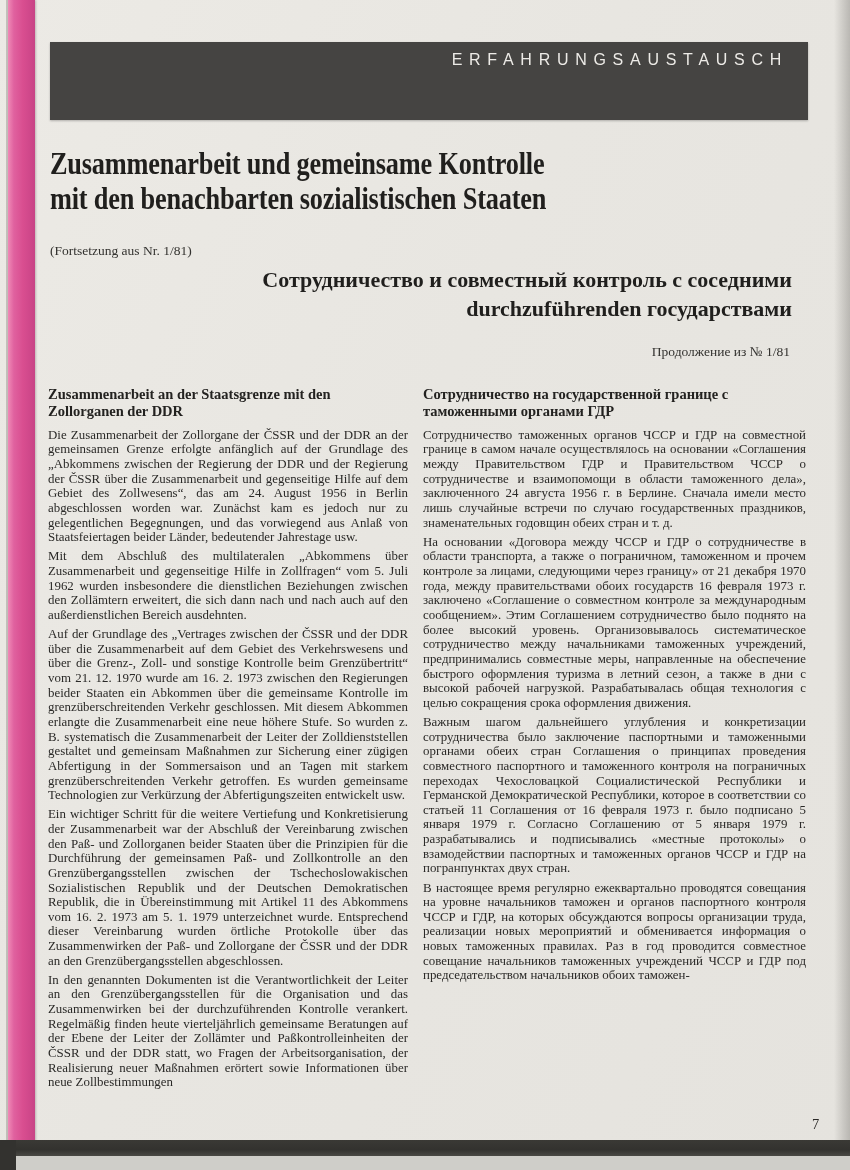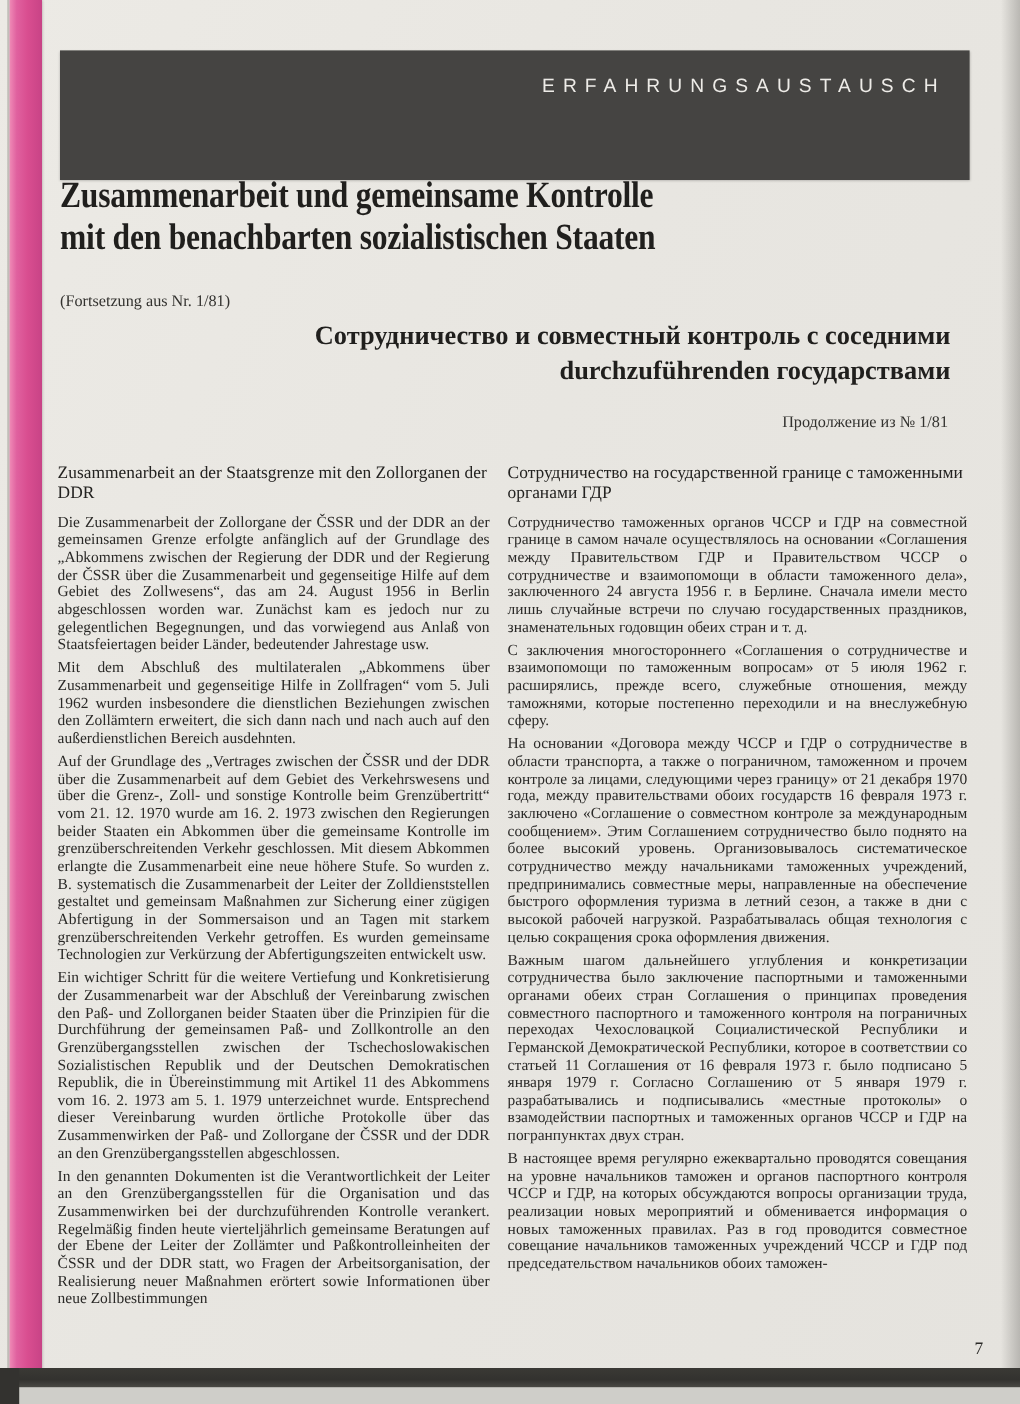--- a/index.html
+++ b/index.html
@@ -22,25 +22,25 @@
   .pink-strip{
     position:absolute;left:8px;top:0;width:27px;height:1142px;
     background:linear-gradient(to right,#ef8ab6 0%,#e0619f 22%,#d94e90 55%,#c84386 100%);
     box-shadow:1px 0 2px rgba(60,20,40,0.25);
   }
   .crease{
     position:absolute;left:6px;top:0;width:2px;height:1142px;
     background:rgba(120,115,110,0.35);
   }
   .banner{
-    position:absolute;left:50px;top:42px;width:758px;height:108px;
+    position:absolute;left:50px;top:42px;width:758px;height:78px;
     background:#454442;
     box-shadow:0 1px 2px rgba(0,0,0,0.25);
     text-align:right;
-    padding-top:17px;box-sizing:border-box;
+    padding-top:4px;box-sizing:border-box;
   }
   .banner div{
     font-family:"Liberation Sans","DejaVu Sans",sans-serif;
     color:#edebe7;font-size:16px;line-height:27px;
     letter-spacing:0.42em;word-spacing:0.35em;
     padding-right:20px;white-space:nowrap;
   }
   .title-de{
     position:absolute;left:50px;top:146px;width:640px;
     font-size:28px;font-weight:bold;line-height:1.14;
@@ -67,21 +67,21 @@
   }
   .col{
     font-size:12.9px;line-height:1.135;
     text-align:justify;
     color:#2a2927;
   }
   .col-de{width:360px;flex:0 0 360px;hyphens:auto;}
   .col-ru{flex:1 1 auto;hyphens:auto;}
   .col h3{
     font-size:14.5px;line-height:1.2;margin:0 0 7px 0;
-    font-weight:normal;color:#232220;text-align:left;
+    font-weight:bold;color:#232220;text-align:left;
   }
   .col p{margin:0 0 4.5px 0;}
   .page-number{
     position:absolute;left:812px;top:1116px;
     font-size:14.5px;color:#2a2927;
   }
   .bottom-band{
     position:absolute;left:0;top:1140px;width:850px;height:16px;
     background:linear-gradient(to bottom,#3a3935 0%,#33322f 60%,#4a4944 100%);
     z-index:5;
@@ -123,21 +123,20 @@
       <h3>Zusammenarbeit an der Staatsgrenze mit den Zollorganen der DDR</h3>
       <p>Die Zusammenarbeit der Zollorgane der ČSSR und der DDR an der gemeinsamen Grenze erfolgte anfänglich auf der Grundlage des „Abkommens zwischen der Regierung der DDR und der Regierung der ČSSR über die Zusammenarbeit und gegenseitige Hilfe auf dem Gebiet des Zollwesens“, das am 24. August 1956 in Berlin abgeschlossen worden war. Zunächst kam es jedoch nur zu gelegentlichen Begegnungen, und das vorwiegend aus Anlaß von Staatsfeiertagen beider Länder, bedeutender Jahrestage usw.</p>
       <p>Mit dem Abschluß des multilateralen „Abkommens über Zusammenarbeit und gegenseitige Hilfe in Zollfragen“ vom 5. Juli 1962 wurden insbesondere die dienstlichen Beziehungen zwischen den Zollämtern erweitert, die sich dann nach und nach auch auf den außerdienstlichen Bereich ausdehnten.</p>
       <p>Auf der Grundlage des „Vertrages zwischen der ČSSR und der DDR über die Zusammenarbeit auf dem Gebiet des Verkehrswesens und über die Grenz-, Zoll- und sonstige Kontrolle beim Grenzübertritt“ vom 21. 12. 1970 wurde am 16. 2. 1973 zwischen den Regierungen beider Staaten ein Abkommen über die gemeinsame Kontrolle im grenzüberschreitenden Verkehr geschlossen. Mit diesem Abkommen erlangte die Zusammenarbeit eine neue höhere Stufe. So wurden z. B. systematisch die Zusammenarbeit der Leiter der Zolldienststellen gestaltet und gemeinsam Maßnahmen zur Sicherung einer zügigen Abfertigung in der Sommersaison und an Tagen mit starkem grenzüberschreitenden Verkehr getroffen. Es wurden gemeinsame Technologien zur Verkürzung der Abfertigungszeiten entwickelt usw.</p>
       <p>Ein wichtiger Schritt für die weitere Vertiefung und Konkretisierung der Zusammenarbeit war der Abschluß der Vereinbarung zwischen den Paß- und Zollorganen beider Staaten über die Prinzipien für die Durchführung der gemeinsamen Paß- und Zollkontrolle an den Grenzübergangsstellen zwischen der Tschechoslowakischen Sozialistischen Republik und der Deutschen Demokratischen Republik, die in Übereinstimmung mit Artikel 11 des Abkommens vom 16. 2. 1973 am 5. 1. 1979 unterzeichnet wurde. Entsprechend dieser Vereinbarung wurden örtliche Protokolle über das Zusammenwirken der Paß- und Zollorgane der ČSSR und der DDR an den Grenzübergangsstellen abgeschlossen.</p>
       <p>In den genannten Dokumenten ist die Verantwortlichkeit der Leiter an den Grenzübergangsstellen für die Organisation und das Zusammenwirken bei der durchzuführenden Kontrolle verankert. Regelmäßig finden heute vierteljährlich gemeinsame Beratungen auf der Ebene der Leiter der Zollämter und Paßkontrolleinheiten der ČSSR und der DDR statt, wo Fragen der Arbeitsorganisation, der Realisierung neuer Maßnahmen erörtert sowie Informationen über neue Zollbestimmungen</p>
     </div>
     <div class="col col-ru" lang="ru">
       <h3>Сотрудничество на государственной границе с таможенными органами ГДР</h3>
       <p>Сотрудничество таможенных органов ЧССР и ГДР на совместной границе в самом начале осуществлялось на основании «Соглашения между Правительством ГДР и Правительством ЧССР о сотрудничестве и взаимопомощи в области таможенного дела», заключенного 24 августа 1956 г. в Берлине. Сначала имели место лишь случайные встречи по случаю государственных праздников, знаменательных годовщин обеих стран и т. д.</p>
-      <p>С заключения многостороннего «Соглашения о сотрудничестве и взаимопомощи по таможенным вопросам» от 5 июля 1962 г. расширялись, прежде всего, служебные отношения, между таможнями, которые постепенно переходили и на внеслужебную сферу.</p>
       <p>На основании «Договора между ЧССР и ГДР о сотрудничестве в области транспорта, а также о пограничном, таможенном и прочем контроле за лицами, следующими через границу» от 21 декабря 1970 года, между правительствами обоих государств 16 февраля 1973 г. заключено «Соглашение о совместном контроле за международным сообщением». Этим Соглашением сотрудничество было поднято на более высокий уровень. Организовывалось систематическое сотрудничество между начальниками таможенных учреждений, предпринимались совместные меры, направленные на обеспечение быстрого оформления туризма в летний сезон, а также в дни с высокой рабочей нагрузкой. Разрабатывалась общая технология с целью сокращения срока оформления движения.</p>
       <p>Важным шагом дальнейшего углубления и конкретизации сотрудничества было заключение паспортными и таможенными органами обеих стран Соглашения о принципах проведения совместного паспортного и таможенного контроля на пограничных переходах Чехословацкой Социалистической Республики и Германской Демократической Республики, которое в соответствии со статьей 11 Соглашения от 16 февраля 1973 г. было подписано 5 января 1979 г. Согласно Соглашению от 5 января 1979 г. разрабатывались и подписывались «местные протоколы» о взамодействии паспортных и таможенных органов ЧССР и ГДР на погранпунктах двух стран.</p>
       <p>В настоящее время регулярно ежеквартально проводятся совещания на уровне начальников таможен и органов паспортного контроля ЧССР и ГДР, на которых обсуждаются вопросы организации труда, реализации новых мероприятий и обменивается информация о новых таможенных правилах. Раз в год проводится совместное совещание начальников таможенных учреждений ЧССР и ГДР под председательством начальников обоих таможен-</p>
     </div>
   </div>
 
   <div class="page-number">7</div>
 </div>
 
 <div class="bottom-band"></div>

